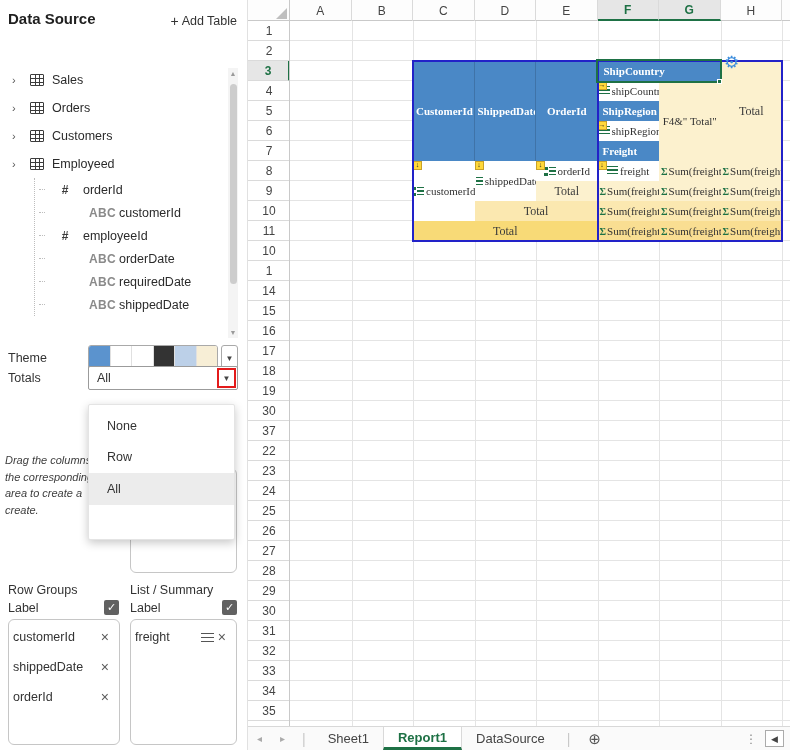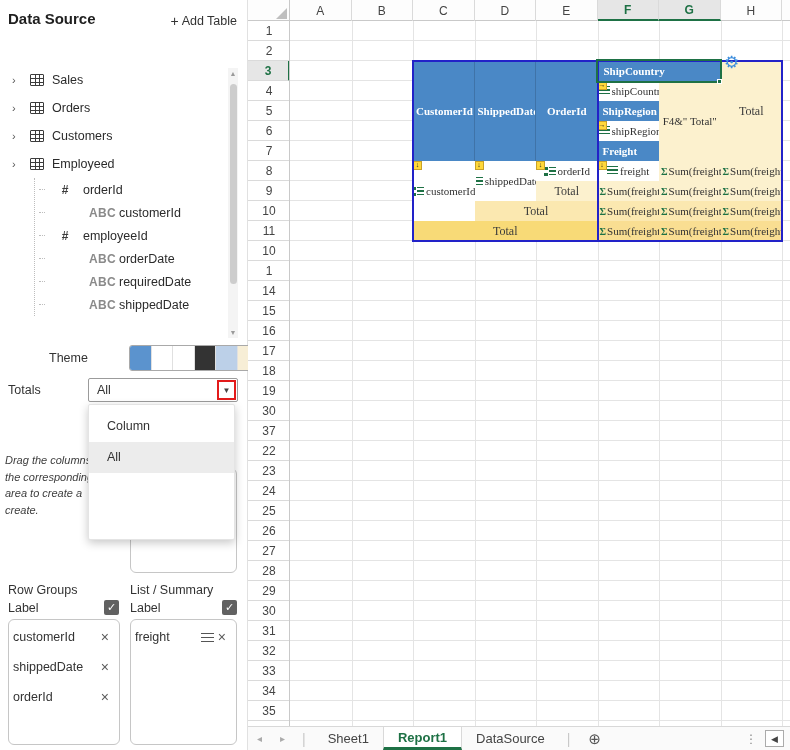--- a/index.html
+++ b/index.html
@@ -183,56 +183,57 @@
         </div>
       </div>
     </div>
 
     <div class="tree-scroll">
       <span class="arr up">▲</span>
       <span class="thumb"></span>
       <span class="arr dn">▼</span>
     </div>
 
-    <div class="prop-row" style="top:345px; height:26px;margin-left:41px;">
+    <div class="prop-row" style="top:345px; height:26px;">
       <span class="prop-label">Theme</span>
       <div class="theme-box">
         <span class="sw" style="background:#5B93CE;"></span>
         <span class="sw" style="background:#FFFFFF;"></span>
         <span class="sw" style="background:#FFFFFF;"></span>
         <span class="sw" style="background:#333333;"></span>
         <span class="sw" style="background:#BCD0E8;"></span>
         <span class="sw" style="background:#F7EED6;"></span>
       </div>
       <div class="theme-arrow-btn">
         <span>▼</span>
       </div>
     </div>
 
-    <div class="prop-row" style="top:378px; height:24px;">
+    <div class="prop-row" style="top:366px; height:24px;">
       <span class="prop-label">Totals</span>
       <div class="totals-select">
         <span>All</span>
         <span class="totals-arrow">
           <span>▼</span>
         </span>
       </div>
     </div>
 
     <div class="hint-text">
       <div>Drag the columns to</div>
       <div>the corresponding</div>
       <div>area to create a</div>
       <div>create.</div>
     </div>
 
     <div class="drop-box-partial"></div>
 
     <div class="totals-popup">
-      <div class="popup-item">Column</div>
+      <div class="popup-item">None</div>
+      <div class="popup-item">Row</div>
       <div class="popup-item sel">All</div>
     </div>
 
     <div class="group-title" style="left:8px; top:583px;">Row Groups</div>
     <div class="label-row" style="left:8px; top:601px;">Label</div>
     <div class="checkbox" style="left:104px; top:600px;">
       <span>✓</span>
     </div>
     <div class="drop-box" style="left:8px; width:112px;">
       <div class="chip-row">

